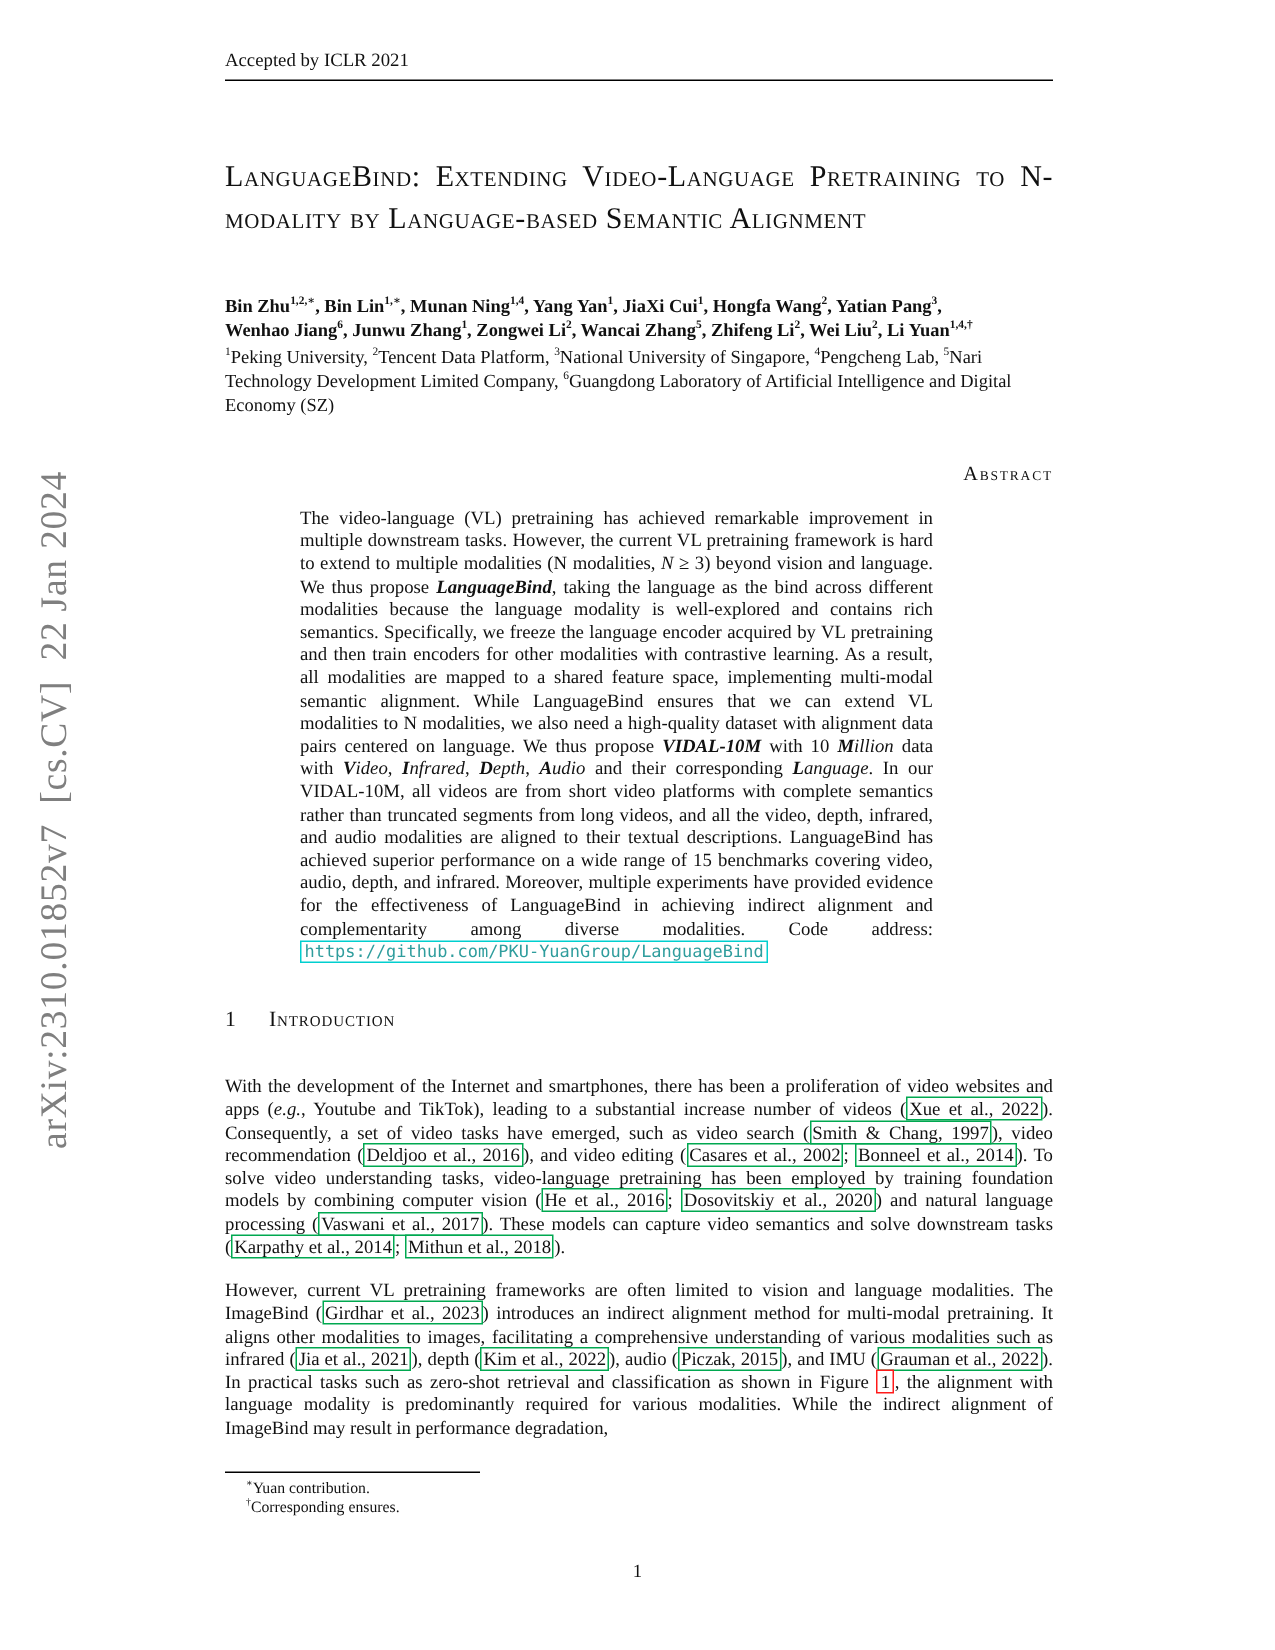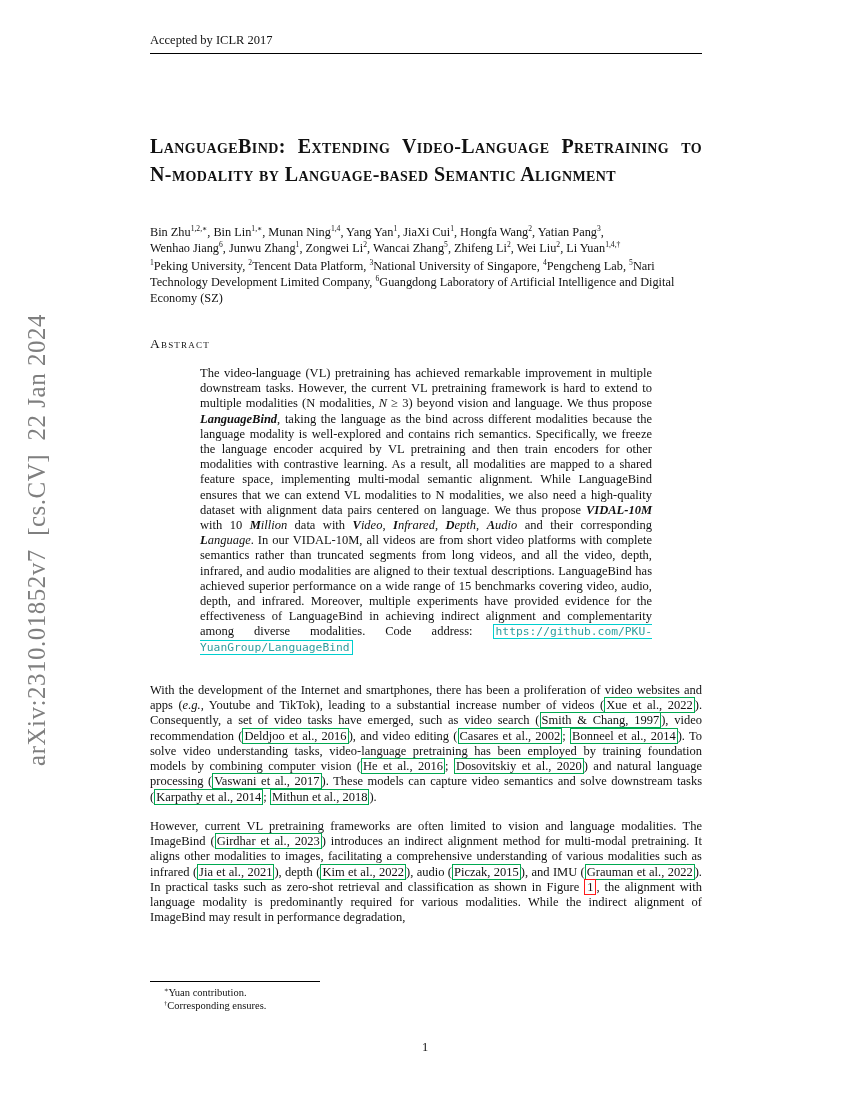--- a/index.html
+++ b/index.html
@@ -17,35 +17,35 @@
     white-space:pre; font-size:25px; letter-spacing:.5px;
     color:var(--stamp-gray,#7f7f7f);
   }
 
   .column { position:absolute; left:150px; top:0; width:552px; }
 
   .header-note { margin-top:33px; font-size:12.5px; }
   .header-rule { margin-top:5px; border-top:1px solid #000; height:0; }
 
   .title {
-    margin-top:78px; font-size:20px; line-height:28px; font-weight:700;
+    margin-top:50px; font-size:20px; line-height:28px; font-weight:400;
     font-variant:small-caps; letter-spacing:.4px; text-align:justify;
   }
 
-  .authors { margin-top:36px; font-size:12.3px; line-height:16px; font-weight:normal; }
+  .authors { margin-top:36px; font-size:12.3px; line-height:16px; font-weight:bold; }
   .affiliations { margin-top:2px; font-size:12.3px; line-height:16px; }
 
   sup, .seg-sup { font-size:.62em; line-height:0; vertical-align:super; }
 
   .abstract-heading {
-    margin-top:30px; text-align:left; font-variant:small-caps;
+    margin-top:30px; text-align:right; font-variant:small-caps;
     font-size:13.5px; letter-spacing:1.2px;
   }
   .abstract-body {
-    margin:14px 50px 0 50px; text-align:justify;
+    margin:14px 80px 0 50px; text-align:justify;
     font-size:12.5px; line-height:15.2px;
   }
 
   .section-heading { margin-top:30px; font-size:14.5px; }
   .sec-num { display:inline-block; }
   .sec-title { font-variant:small-caps; letter-spacing:.6px; margin-left:22px; }
 
   .body-par { margin-top:28px; text-align:justify; font-size:12.5px; line-height:15.25px; }
   .body-par.p2 { margin-top:14px; }
 
@@ -68,33 +68,36 @@
 </style>
 </head>
 <body>
 
 <div class="page">
 
   <div class="arxiv-stamp">arXiv:2310.01852v7  [cs.CV]  22 Jan 2024</div>
 
   <div class="column">
 
-    <div class="header-note">Accepted by ICLR 2017</div>
+    <div class="header-note">Accepted by ICLR 2021</div>
     <div class="header-rule"></div>
 
     <h1 class="title">LanguageBind: Extending Video-Language Pretraining to N-modality by Language-based Semantic Alignment</h1>
 
     <div class="authors"><span class="seg-t">Bin Zhu</span><sup class="seg-sup">1,2,∗</sup><span class="seg-t">, Bin Lin</span><sup class="seg-sup">1,∗</sup><span class="seg-t">, Munan Ning</span><sup class="seg-sup">1,4</sup><span class="seg-t">, Yang Yan</span><sup class="seg-sup">1</sup><span class="seg-t">, JiaXi Cui</span><sup class="seg-sup">1</sup><span class="seg-t">, Hongfa Wang</span><sup class="seg-sup">2</sup><span class="seg-t">, Yatian Pang</span><sup class="seg-sup">3</sup><span class="seg-t">,</span><br><span class="seg-t">Wenhao Jiang</span><sup class="seg-sup">6</sup><span class="seg-t">, Junwu Zhang</span><sup class="seg-sup">1</sup><span class="seg-t">, Zongwei Li</span><sup class="seg-sup">2</sup><span class="seg-t">, Wancai Zhang</span><sup class="seg-sup">5</sup><span class="seg-t">, Zhifeng Li</span><sup class="seg-sup">2</sup><span class="seg-t">, Wei Liu</span><sup class="seg-sup">2</sup><span class="seg-t">, Li Yuan</span><sup class="seg-sup">1,4,†</sup></div>
 
     <div class="affiliations"><sup class="seg-sup">1</sup><span class="seg-t">Peking University, </span><sup class="seg-sup">2</sup><span class="seg-t">Tencent Data Platform, </span><sup class="seg-sup">3</sup><span class="seg-t">National University of Singapore, </span><sup class="seg-sup">4</sup><span class="seg-t">Pengcheng Lab, </span><sup class="seg-sup">5</sup><span class="seg-t">Nari Technology Development Limited Company, </span><sup class="seg-sup">6</sup><span class="seg-t">Guangdong Laboratory of Artificial Intelligence and Digital Economy (SZ)</span></div>
 
     <div class="abstract-heading">Abstract</div>
 
     <div class="abstract-body"><span class="seg-t">The video-language (VL) pretraining has achieved remarkable improvement in multiple downstream tasks. However, the current VL pretraining framework is hard to extend to multiple modalities (N modalities, </span><span class="seg-i">N</span><span class="seg-t"> ≥ 3) beyond vision and language. We thus propose </span><span class="seg-bi">LanguageBind</span><span class="seg-t">, taking the language as the bind across different modalities because the language modality is well-explored and contains rich semantics. Specifically, we freeze the language encoder acquired by VL pretraining and then train encoders for other modalities with contrastive learning. As a result, all modalities are mapped to a shared feature space, implementing multi-modal semantic alignment. While LanguageBind ensures that we can extend VL modalities to N modalities, we also need a high-quality dataset with alignment data pairs centered on language. We thus propose </span><span class="seg-bi">VIDAL-10M</span><span class="seg-t"> with 10 </span><span class="seg-bi">M</span><span class="seg-i">illion</span><span class="seg-t"> data with </span><span class="seg-bi">V</span><span class="seg-i">ideo</span><span class="seg-t">, </span><span class="seg-bi">I</span><span class="seg-i">nfrared</span><span class="seg-t">, </span><span class="seg-bi">D</span><span class="seg-i">epth</span><span class="seg-t">, </span><span class="seg-bi">A</span><span class="seg-i">udio</span><span class="seg-t"> and their corresponding </span><span class="seg-bi">L</span><span class="seg-i">anguage</span><span class="seg-t">. In our VIDAL-10M, all videos are from short video platforms with complete semantics rather than truncated segments from long videos, and all the video, depth, infrared, and audio modalities are aligned to their textual descriptions. LanguageBind has achieved superior performance on a wide range of 15 benchmarks covering video, audio, depth, and infrared. Moreover, multiple experiments have provided evidence for the effectiveness of LanguageBind in achieving indirect alignment and complementarity among diverse modalities. Code address: </span><span class="seg-link">https://github.com/PKU-YuanGroup/LanguageBind</span></div>
 
+    <div class="section-heading">
+      <span class="sec-num">1</span><span class="sec-title">Introduction</span>
+    </div>
 
     <p class="body-par"><span class="seg-t">With the development of the Internet and smartphones, there has been a proliferation of video websites and apps (</span><span class="seg-i">e.g.</span><span class="seg-t">, Youtube and TikTok), leading to a substantial increase number of videos (</span><span class="seg-cite">Xue et al., 2022</span><span class="seg-t">). Consequently, a set of video tasks have emerged, such as video search (</span><span class="seg-cite">Smith &amp; Chang, 1997</span><span class="seg-t">), video recommendation (</span><span class="seg-cite">Deldjoo et al., 2016</span><span class="seg-t">), and video editing (</span><span class="seg-cite">Casares et al., 2002</span><span class="seg-t">; </span><span class="seg-cite">Bonneel et al., 2014</span><span class="seg-t">). To solve video understanding tasks, video-language pretraining has been employed by training foundation models by combining computer vision (</span><span class="seg-cite">He et al., 2016</span><span class="seg-t">; </span><span class="seg-cite">Dosovitskiy et al., 2020</span><span class="seg-t">) and natural language processing (</span><span class="seg-cite">Vaswani et al., 2017</span><span class="seg-t">). These models can capture video semantics and solve downstream tasks (</span><span class="seg-cite">Karpathy et al., 2014</span><span class="seg-t">; </span><span class="seg-cite">Mithun et al., 2018</span><span class="seg-t">).</span></p>
 
     <p class="body-par p2"><span class="seg-t">However, current VL pretraining frameworks are often limited to vision and language modalities. The ImageBind (</span><span class="seg-cite">Girdhar et al., 2023</span><span class="seg-t">) introduces an indirect alignment method for multi-modal pretraining. It aligns other modalities to images, facilitating a comprehensive understanding of various modalities such as infrared (</span><span class="seg-cite">Jia et al., 2021</span><span class="seg-t">), depth (</span><span class="seg-cite">Kim et al., 2022</span><span class="seg-t">), audio (</span><span class="seg-cite">Piczak, 2015</span><span class="seg-t">), and IMU (</span><span class="seg-cite">Grauman et al., 2022</span><span class="seg-t">). In practical tasks such as zero-shot retrieval and classification as shown in Figure </span><span class="seg-ref">1</span><span class="seg-t">, the alignment with language modality is predominantly required for various modalities. While the indirect alignment of ImageBind may result in performance degradation,</span></p>
 
   </div>
 
   <div class="footnotes">
     <div class="footnote-rule"></div>
     <div class="footnote"><sup>∗</sup><span>Yuan contribution.</span></div>

